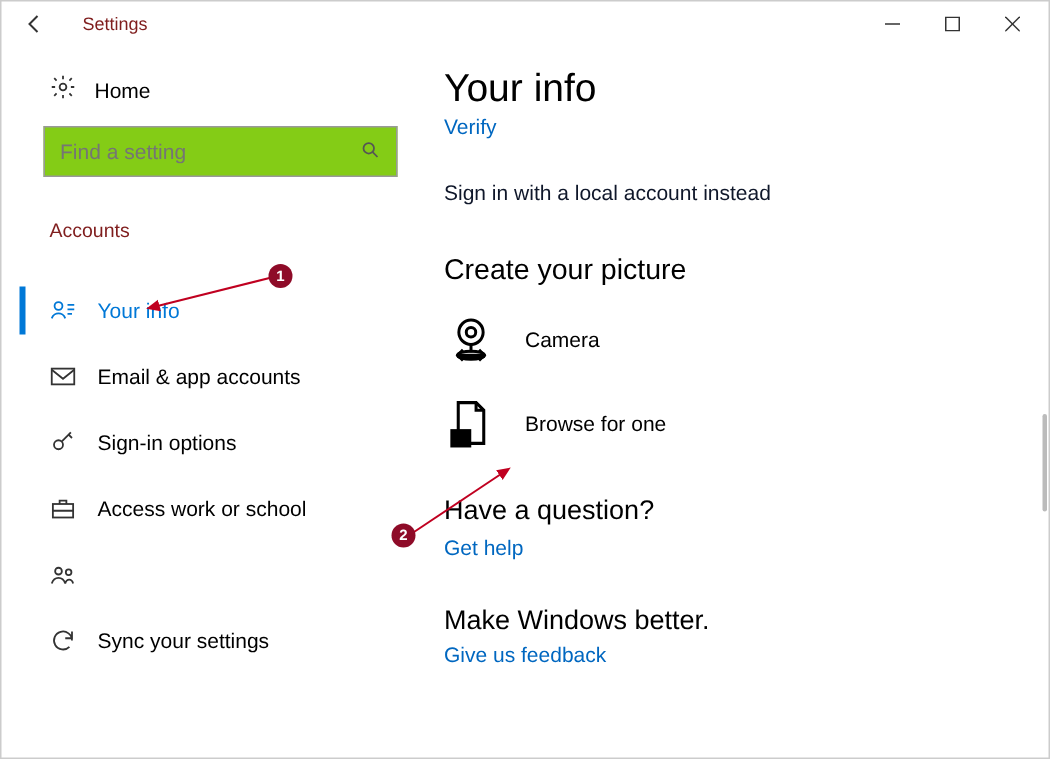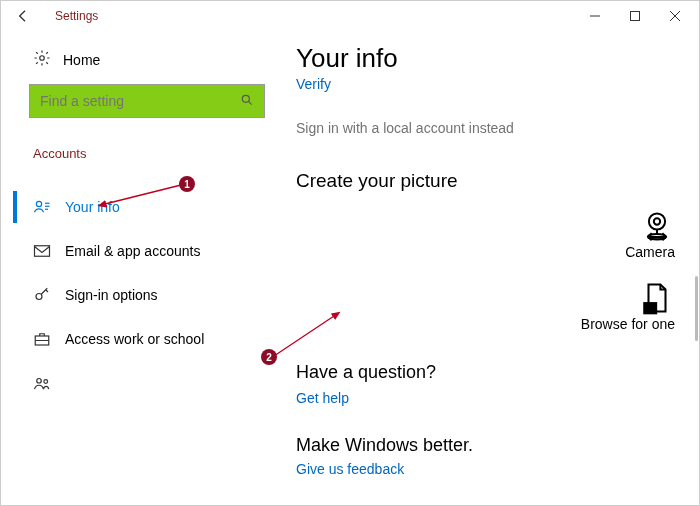--- a/index.html
+++ b/index.html
@@ -20,23 +20,23 @@
   .section-label { color: #7f1d1d; font-size: 13px; margin-top: 28px; margin-bottom: 24px; padding-left: 4px; }
   .nav { display: flex; flex-direction: column; margin-left: -16px; }
   .nav-item { display: flex; align-items: center; gap: 14px; height: 44px; padding-left: 20px; font-size: 14px; cursor: pointer; position: relative; }
   .nav-item.active { color: #0078d7; }
   .nav-item.active::before { content: ""; position: absolute; left: 0; top: 6px; bottom: 6px; width: 4px; background: #0078d7; }
   .nav-item .nicon { width: 18px; height: 18px; display: flex; align-items: center; justify-content: center; }
   .nav-item .nicon svg { width: 18px; height: 18px; }
   .content { flex: 1; padding: 12px 24px 0 15px; overflow: hidden; position: relative; }
   .h1 { font-size: 26px; font-weight: 400; margin-bottom: 4px; }
   .cut-link { color: #0067c0; font-size: 14px; margin-top: -2px; }
-  .link { color: #737373; font-size: 14px; margin-top: 28px; display: block; }
+  .link { color: #0f172a; font-size: 14px; margin-top: 28px; display: block; }
   .h2 { font-size: 19px; font-weight: 400; margin-top: 34px; margin-bottom: 16px; }
-  .pic-row { display: flex; align-items: flex-end; margin-bottom: 20px; flex-direction: column; }
+  .pic-row { display: flex; align-items: center; gap: 18px; margin-bottom: 20px; }
   .pic-row .picon { width: 36px; height: 36px; display: flex; align-items: center; justify-content: center; }
   .pic-row .plabel { font-size: 14px; }
   .qh { font-size: 18px; font-weight: 400; margin-top: 30px; margin-bottom: 6px; }
   .qlink { color: #0067c0; font-size: 14px; }
   .mh { font-size: 18px; font-weight: 400; margin-top: 28px; margin-bottom: 4px; }
   .scrollbar { position: absolute; right: 1px; top: 275px; width: 3px; height: 65px; background: #bbb; border-radius: 2px; }
   .annot { position: absolute; pointer-events: none; }
   .badge { width: 16px; height: 16px; border-radius: 50%; background: #8e0b28; color: #fff; font-size: 10px; display: flex; align-items: center; justify-content: center; position: absolute; font-weight: bold; }
   .arrow-svg { position: absolute; overflow: visible; }
 </style>
@@ -141,20 +141,28 @@
         <div class="nav-item">
           <span class="nicon">
               <svg viewBox="0 0 24 24" fill="none" stroke="#333" stroke-width="1.6">
                 <circle cx="8" cy="9" r="3"></circle>
                 <circle cx="17" cy="10" r="2.5"></circle>
                 <path d="M2 20c1-3 3.5-5 6-5s5 2 6 5M14 20c.5-2 2-3.5 3.5-3.5s3 1.5 3.5 3.5"></path>
               </svg>
             </span>
         </div>
 
+        <div class="nav-item">
+          <span class="nicon">
+              <svg viewBox="0 0 24 24" fill="none" stroke="#333" stroke-width="1.6">
+                <path d="M20 12a8 8 0 1 0-2.3 5.6M20 4v6h-6"></path>
+              </svg>
+            </span>
+          <span>Sync your settings</span>
+        </div>
 
       </div>
     </div>
 
     <div class="content">
       <div class="h1">Your info</div>
       <div class="cut-link">Verify</div>
       <a class="link">Sign in with a local account instead</a>
 
       <div class="h2">Create your picture</div>

